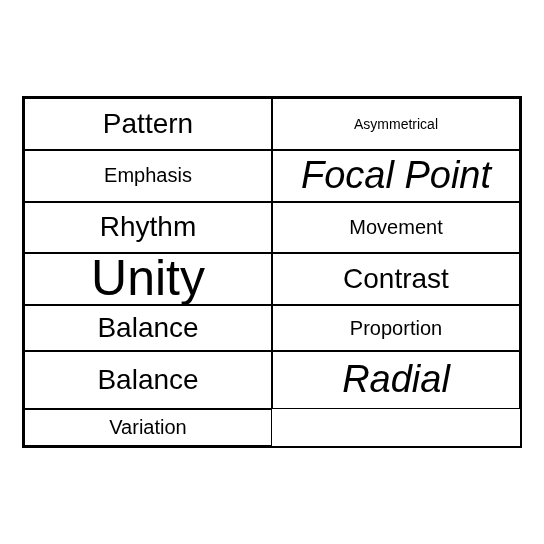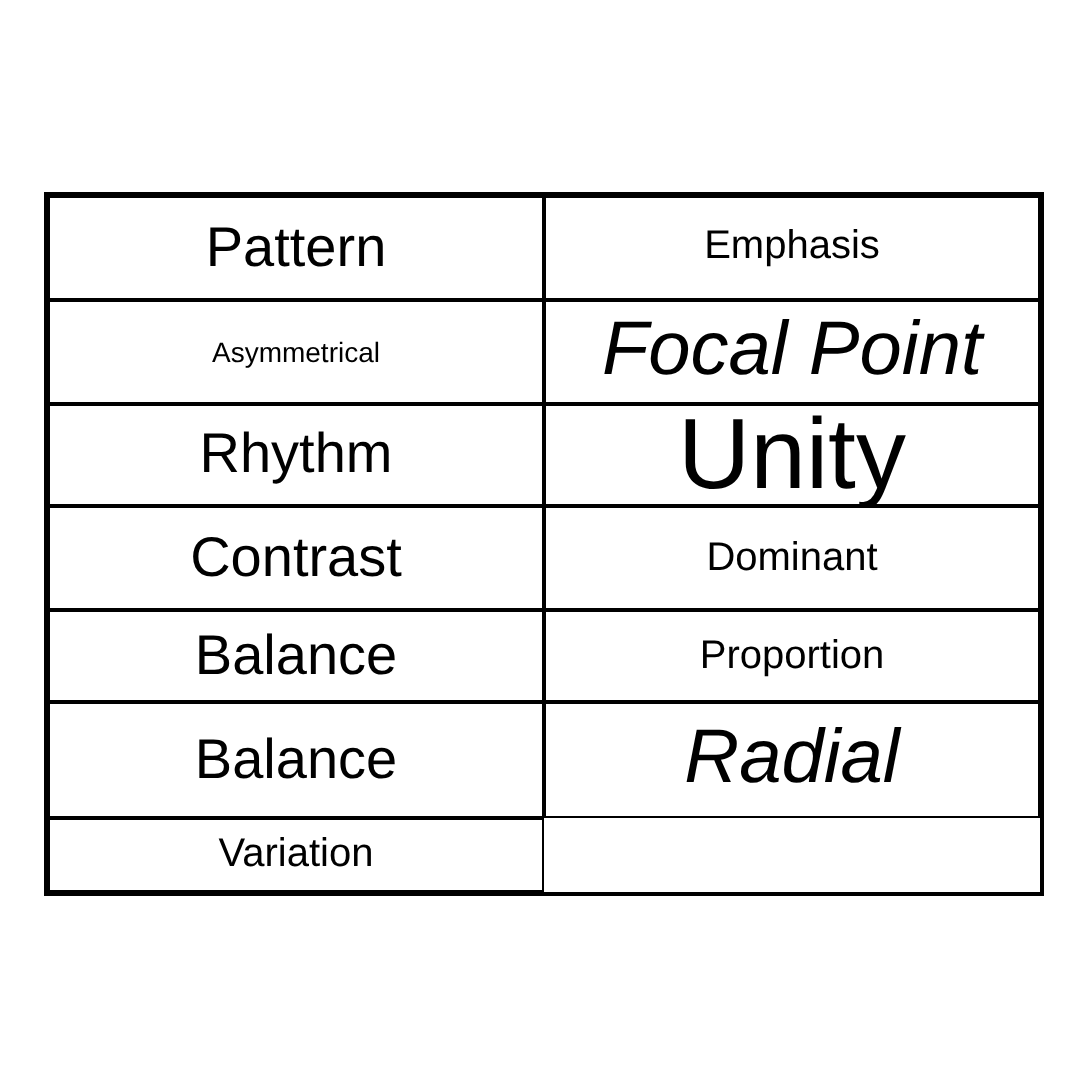--- a/index.html
+++ b/index.html
@@ -59,39 +59,39 @@
     }
   </style>
 </head>
 <body>
 
 <div class="bingo-grid">
 <div class="bingo-cell">
       <span class="size-large">Pattern</span>
     </div>
     <div class="bingo-cell">
-      <span class="size-medium">Emphasis</span>
+      <span class="size-small">Asymmetrical</span>
     </div>
     <div class="bingo-cell">
-      <span class="size-small">Asymmetrical</span>
+      <span class="size-medium">Emphasis</span>
     </div>
     <div class="bingo-cell">
       <span class="size-xlarge">Focal Point</span>
     </div>
     <div class="bingo-cell">
       <span class="size-large">Rhythm</span>
     </div>
     <div class="bingo-cell">
+      <span class="size-medium">Movement</span>
+    </div>
+    <div class="bingo-cell">
       <span class="size-xxlarge">Unity</span>
     </div>
     <div class="bingo-cell">
       <span class="size-large">Contrast</span>
-    </div>
-    <div class="bingo-cell">
-      <span class="size-medium">Dominant</span>
     </div>
     <div class="bingo-cell">
       <span class="size-large">Balance</span>
     </div>
     <div class="bingo-cell">
       <span class="size-medium">Proportion</span>
     </div>
     <div class="bingo-cell">
       <span class="size-large">Balance</span>
     </div>

